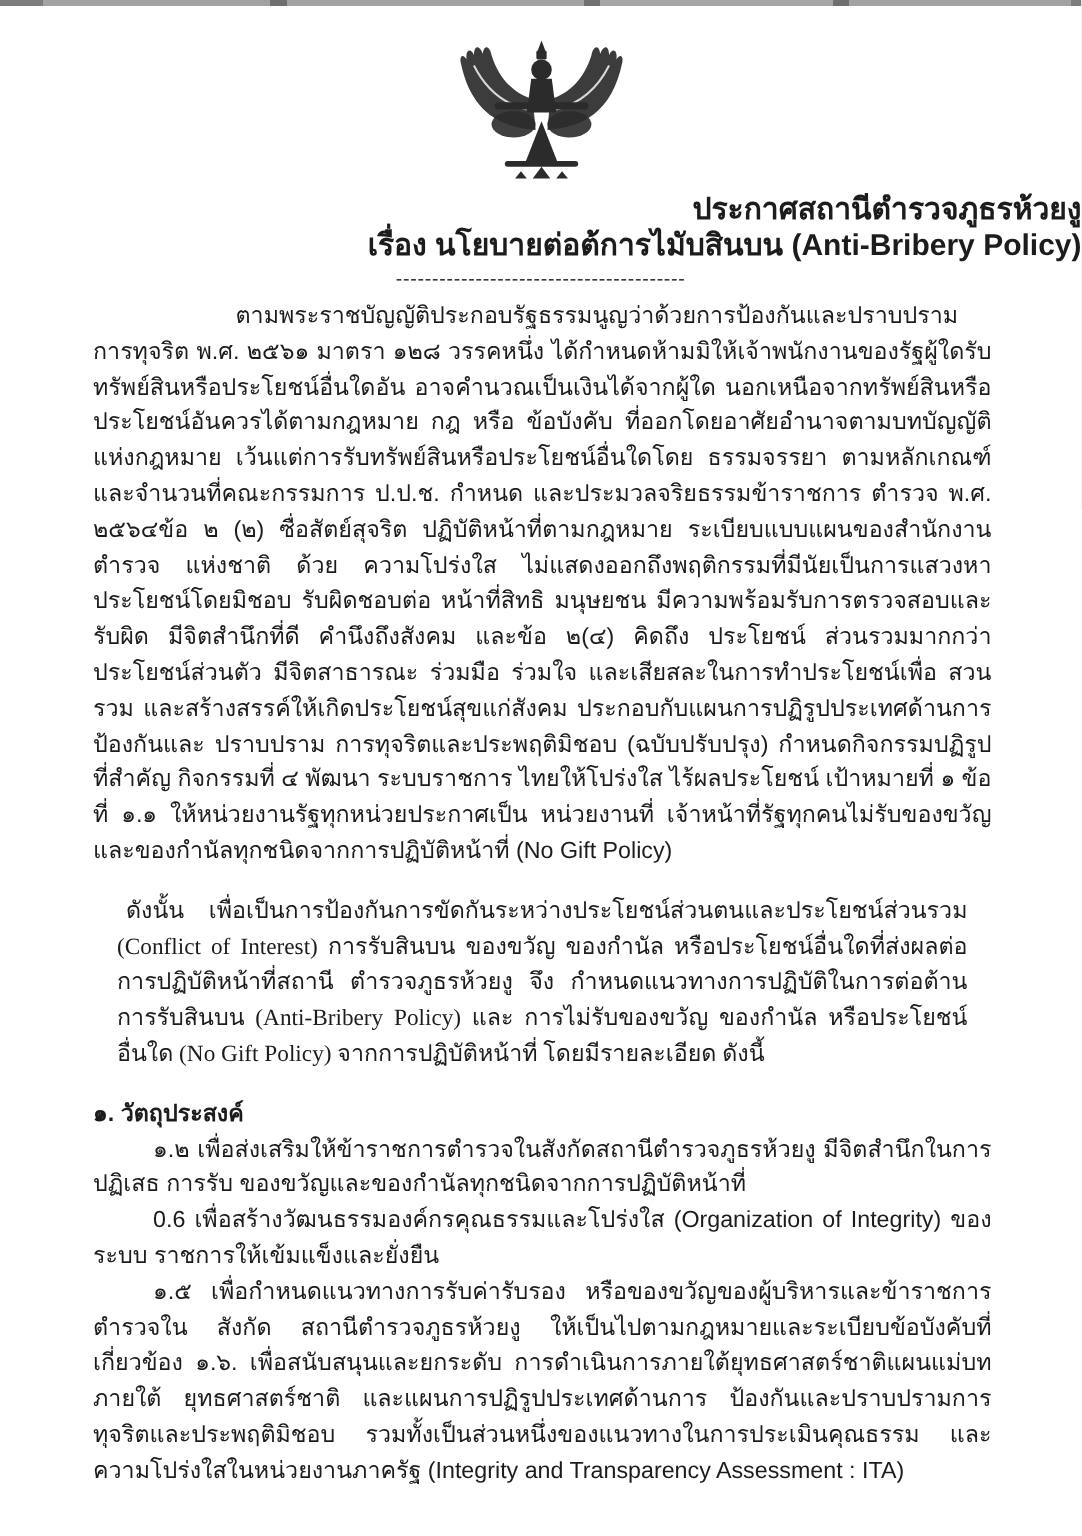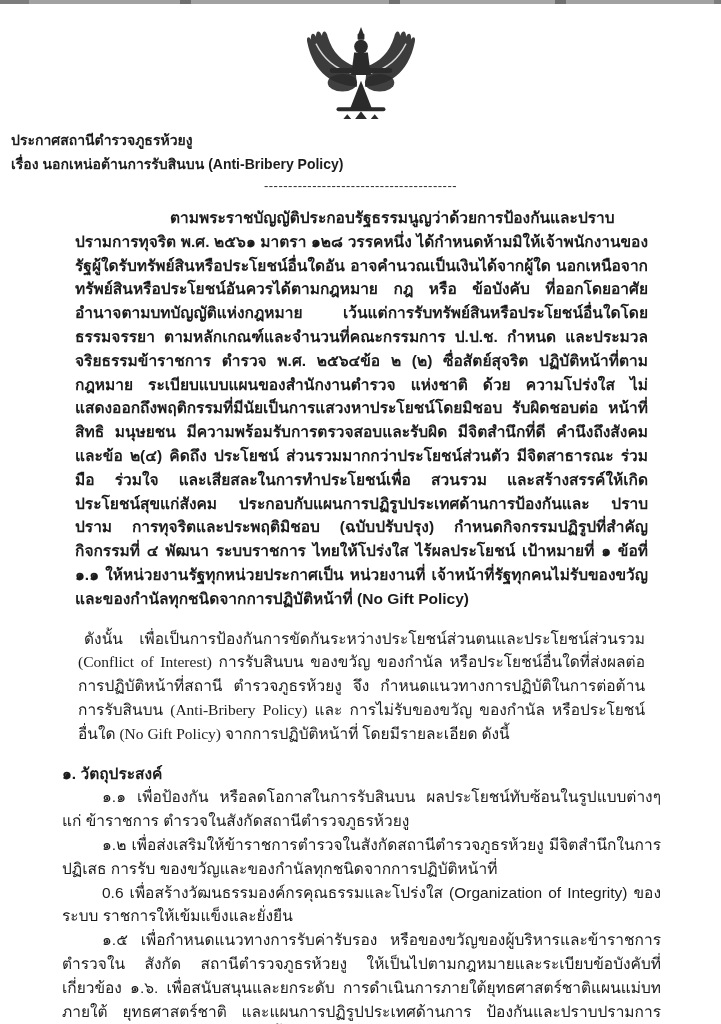--- a/index.html
+++ b/index.html
@@ -14,29 +14,29 @@
   }
   .scan-bar {
     position:absolute; top:0; left:0; width:721px; height:4px;
     background:linear-gradient(90deg,
       #7d7d7d 0 4%, #a2a2a2 4% 25%, #6f6f6f 25% 26.5%,
       #a2a2a2 26.5% 54%, #717171 54% 55.5%, #a6a6a6 55.5% 77%,
       #6f6f6f 77% 78.5%, #a2a2a2 78.5% 99%, #7d7d7d 99% 100%);
   }
   .emblem-wrap { text-align:center; padding-top:26px; height:94px; }
   .emblem-wrap svg { width:140px; height:94px; }
-  .title-block { text-align:left; font-weight:bold; font-size:14px; line-height:24px; margin-top:8px;padding-left:11px; }
+  .title-block { text-align:right; font-weight:bold; font-size:20px; line-height:24px; margin-top:8px;padding-left:11px; }
   .divider { text-align:center; font-size:13px; letter-spacing:0.5px; color:#2a2a2a; margin-top:3px; line-height:14px; }
   .content {
     margin:6px 60px 0 62px;
     font-size:15.5px;
     line-height:23.8px;
     text-align:justify;
   }
-  .p-indent  { text-indent:95px; margin:13px;font-weight:bold; }
+  .p-indent  { text-indent:95px; margin:0; }
   .p-small-indent { text-indent:6px; margin:16px;font-family:Liberation Serif, serif; }
   .section-heading { font-weight:bold; margin:23px 0 0 0; text-align:left; }
   .section-heading.first { margin-top:8px; }
   .objective-item { text-indent:40px; margin:0; }
 </style>
 </head>
 <body>
 
 <div class="page">
 
@@ -67,33 +67,32 @@
         <path d="M70 56 L81 84 L59 84 Z"></path>
         <rect x="45" y="83" width="50" height="4" rx="2"></rect>
         <path d="M70 87 L76 95 L64 95 Z"></path>
         <path d="M56 90 L60 95 L52 95 Z M84 90 L88 95 L80 95 Z"></path>
       </g>
     </svg>
   </div>
 
   <div class="title-block">
     <div>ประกาศสถานีตำรวจภูธรห้วยงู</div>
-    <div>เรื่อง นอกเหน่อต้านการรับสินบน (Anti-Bribery Policy)</div>
+    <div>เรื่อง นโยบายต่อต้การไมับสินบน (Anti-Bribery Policy)</div>
   </div>
 
   <div class="divider">----------------------------------------</div>
 
   <div class="content">
 
     <p class="p-indent">ตามพระราชบัญญัติประกอบรัฐธรรมนูญว่าด้วยการป้องกันและปราบปรามการทุจริต พ.ศ. ๒๕๖๑ มาตรา ๑๒๘ วรรคหนึ่ง ได้กำหนดห้ามมิให้เจ้าพนักงานของรัฐผู้ใดรับทรัพย์สินหรือประโยชน์อื่นใดอัน อาจคำนวณเป็นเงินได้จากผู้ใด นอกเหนือจากทรัพย์สินหรือประโยชน์อันควรได้ตามกฎหมาย กฎ หรือ ข้อบังคับ ที่ออกโดยอาศัยอำนาจตามบทบัญญัติแห่งกฎหมาย เว้นแต่การรับทรัพย์สินหรือประโยชน์อื่นใดโดย ธรรมจรรยา ตามหลักเกณฑ์และจำนวนที่คณะกรรมการ ป.ป.ช. กำหนด และประมวลจริยธรรมข้าราชการ ตำรวจ พ.ศ. ๒๕๖๔ข้อ ๒ (๒) ซื่อสัตย์สุจริต ปฏิบัติหน้าที่ตามกฎหมาย ระเบียบแบบแผนของสำนักงานตำรวจ แห่งชาติ ด้วย ความโปร่งใส ไม่แสดงออกถึงพฤติกรรมที่มีนัยเป็นการแสวงหาประโยชน์โดยมิชอบ รับผิดชอบต่อ หน้าที่สิทธิ มนุษยชน มีความพร้อมรับการตรวจสอบและรับผิด มีจิตสำนึกที่ดี คำนึงถึงสังคม และข้อ ๒(๔) คิดถึง ประโยชน์ ส่วนรวมมากกว่าประโยชน์ส่วนตัว มีจิตสาธารณะ ร่วมมือ ร่วมใจ และเสียสละในการทำประโยชน์เพื่อ สวนรวม และสร้างสรรค์ให้เกิดประโยชน์สุขแก่สังคม ประกอบกับแผนการปฏิรูปประเทศด้านการป้องกันและ ปราบปราม การทุจริตและประพฤติมิชอบ (ฉบับปรับปรุง) กำหนดกิจกรรมปฏิรูปที่สำคัญ กิจกรรมที่ ๔ พัฒนา ระบบราชการ ไทยให้โปร่งใส ไร้ผลประโยชน์ เป้าหมายที่ ๑ ข้อที่ ๑.๑ ให้หน่วยงานรัฐทุกหน่วยประกาศเป็น หน่วยงานที่ เจ้าหน้าที่รัฐทุกคนไม่รับของขวัญและของกำนัลทุกชนิดจากการปฏิบัติหน้าที่ (No Gift Policy)</p>
 
     <p class="p-small-indent">ดังนั้น เพื่อเป็นการป้องกันการขัดกันระหว่างประโยชน์ส่วนตนและประโยชน์ส่วนรวม (Conflict of Interest) การรับสินบน ของขวัญ ของกำนัล หรือประโยชน์อื่นใดที่ส่งผลต่อการปฏิบัติหน้าที่สถานี ตำรวจภูธรห้วยงู จึง กำหนดแนวทางการปฏิบัติในการต่อต้านการรับสินบน (Anti-Bribery Policy) และ การไม่รับของขวัญ ของกำนัล หรือประโยชน์อื่นใด (No Gift Policy) จากการปฏิบัติหน้าที่ โดยมีรายละเอียด ดังนี้</p>
 
     <p class="section-heading first">๑. วัตถุประสงค์</p>
 
-    <p class="objective-item">๑.๑ เพื่อป้องกัน หรือลดโอกาสในการรับสินบน ผลประโยชน์ทับซ้อนในรูปแบบต่างๆ แก่ ข้าราชการ ตำรวจในสังกัดสถานีตำรวจภูธรห้วยงู</p>
     <p class="objective-item">๑.๒ เพื่อส่งเสริมให้ข้าราชการตำรวจในสังกัดสถานีตำรวจภูธรห้วยงู มีจิตสำนึกในการ ปฏิเสธ การรับ ของขวัญและของกำนัลทุกชนิดจากการปฏิบัติหน้าที่</p>
     <p class="objective-item">0.6 เพื่อสร้างวัฒนธรรมองค์กรคุณธรรมและโปร่งใส (Organization of Integrity) ของระบบ ราชการให้เข้มแข็งและยั่งยืน</p>
     <p class="objective-item">๑.๕ เพื่อกำหนดแนวทางการรับค่ารับรอง หรือของขวัญของผู้บริหารและข้าราชการตำรวจใน สังกัด สถานีตำรวจภูธรห้วยงู ให้เป็นไปตามกฎหมายและระเบียบข้อบังคับที่เกี่ยวข้อง  ๑.๖. เพื่อสนับสนุนและยกระดับ การดำเนินการภายใต้ยุทธศาสตร์ชาติแผนแม่บทภายใต้ ยุทธศาสตร์ชาติ และแผนการปฏิรูปประเทศด้านการ ป้องกันและปราบปรามการทุจริตและประพฤติมิชอบ รวมทั้งเป็นส่วนหนึ่งของแนวทางในการประเมินคุณธรรม และความโปร่งใสในหน่วยงานภาครัฐ (Integrity and  Transparency Assessment : ITA)</p>
 
   </div>
 
 </div>
 
 </body></html>

